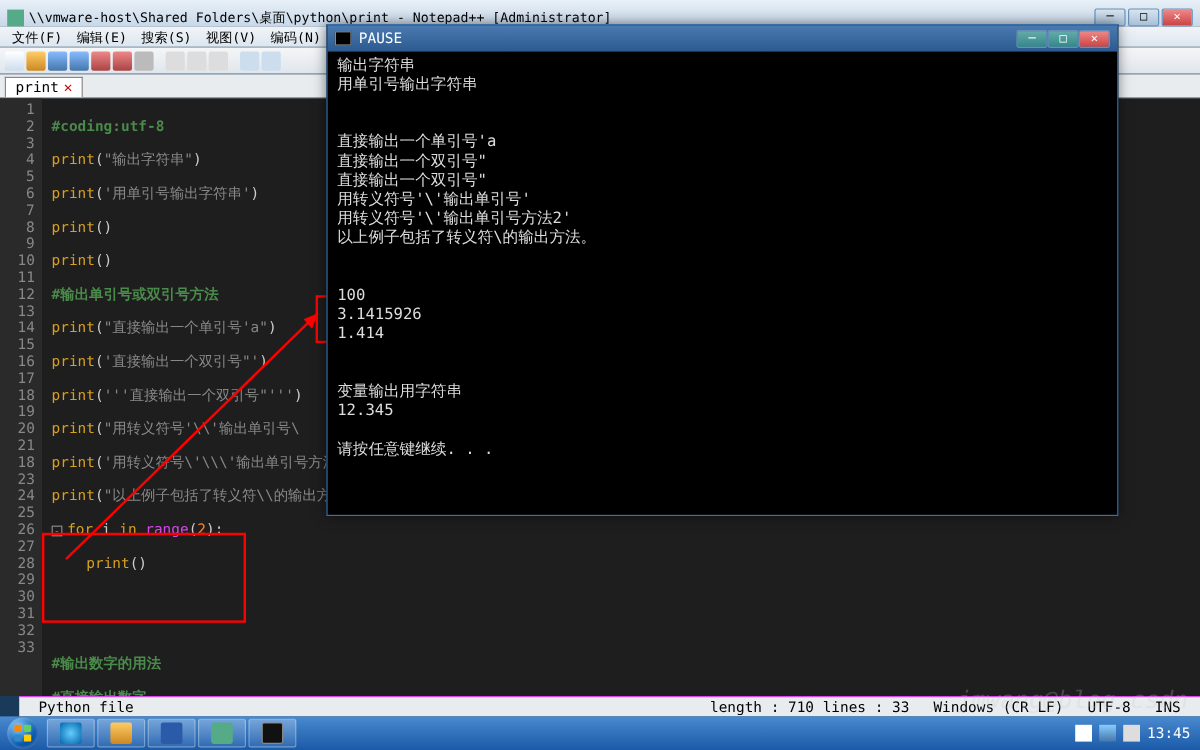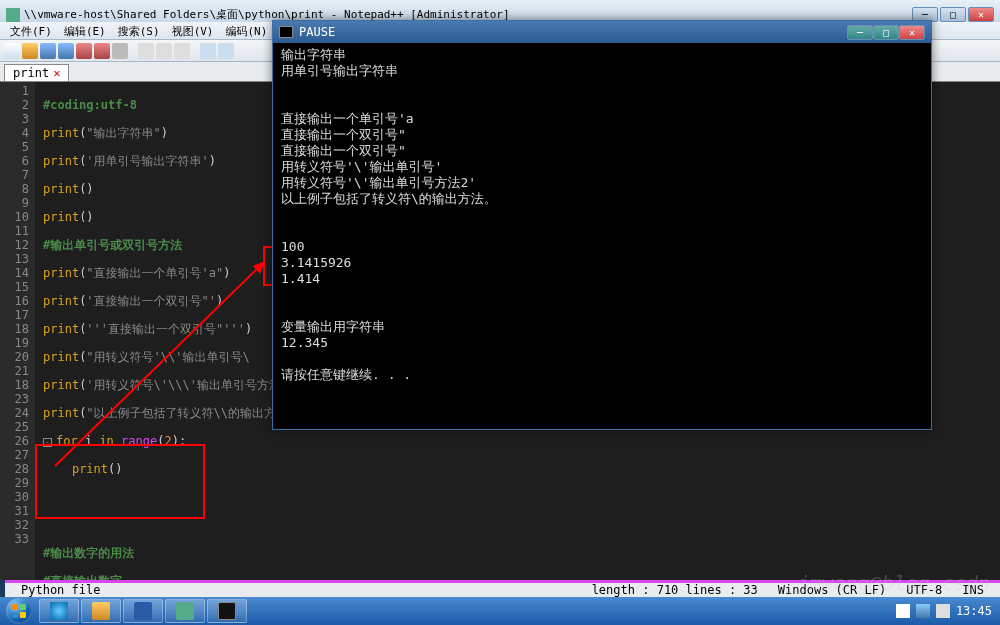--- a/index.html
+++ b/index.html
@@ -36,21 +36,21 @@
 .c-id { color: #ccc; }
 
 .redbox { position: absolute; border: 2px solid #f00; pointer-events: none; }
 
 .console { position: absolute; top: 20px; left: 272px; width: 660px; height: 410px; background: #000; border: 1px solid #3a6ea5; box-shadow: 0 0 10px rgba(0,0,0,.5); }
 .console-title { height: 22px; background: linear-gradient(#4a7ab0,#2a5a90); display:flex; align-items:center; padding:0 6px; color:#fff; font-size:11px; }
 .console-title .cicon { width:14px; height:12px; background:#000; border:1px solid #888; margin-right:6px; }
 .console-title .spacer { flex:1; }
 .console-body { padding: 4px 8px; color: #ddd; font-family: SimSun, monospace; font-size: 13px; line-height: 16px; white-space: pre; }
 
-.statusbar { position: absolute; bottom: 28px; left: 5px; right: 0; height: 17px; background: #e8ecef; display: flex; align-items: center; padding: 0 6px; font-size: 11px; border-top: 3px solid #d946ef; }
+.statusbar { position: absolute; bottom: 28px; left: 16px; right: 0; height: 17px; background: #e8ecef; display: flex; align-items: center; padding: 0 6px; font-size: 11px; border-top: 1px solid #d946ef; }
 .statusbar .seg { padding: 0 10px; }
 .statusbar .spacer { flex: 1; }
 
 .taskbar { position: absolute; bottom: 0; left: 0; right: 0; height: 28px; background: linear-gradient(#4a8ad0,#1a5aa8); display: flex; align-items: center; }
 .startbtn { width:38px; height:28px; display:flex; align-items:center; justify-content:center; cursor:pointer; }
 .orb { width:26px; height:26px; border-radius:50%; background: radial-gradient(circle at 35% 30%, #8cf, #05a 60%, #027); box-shadow: inset 0 0 4px rgba(255,255,255,.5); position:relative; }
 .orb::after{content:'';position:absolute;top:6px;left:6px;width:6px;height:6px;background:#f80;border-radius:1px;box-shadow:8px 0 #6c6,0 8px #38c,8px 8px #fc0;}
 .taskbtn { width:40px; height:24px; margin:0 1px; background: linear-gradient(rgba(255,255,255,.25),rgba(255,255,255,.08)); border:1px solid rgba(255,255,255,.3); border-radius:2px; display:flex; align-items:center; justify-content:center; cursor:pointer; }
 .taskbtn span{width:18px;height:18px;border-radius:2px;}
 .tray { margin-left:auto; display:flex; align-items:center; gap:6px; color:#fff; padding:0 8px; font-size:11px; }

